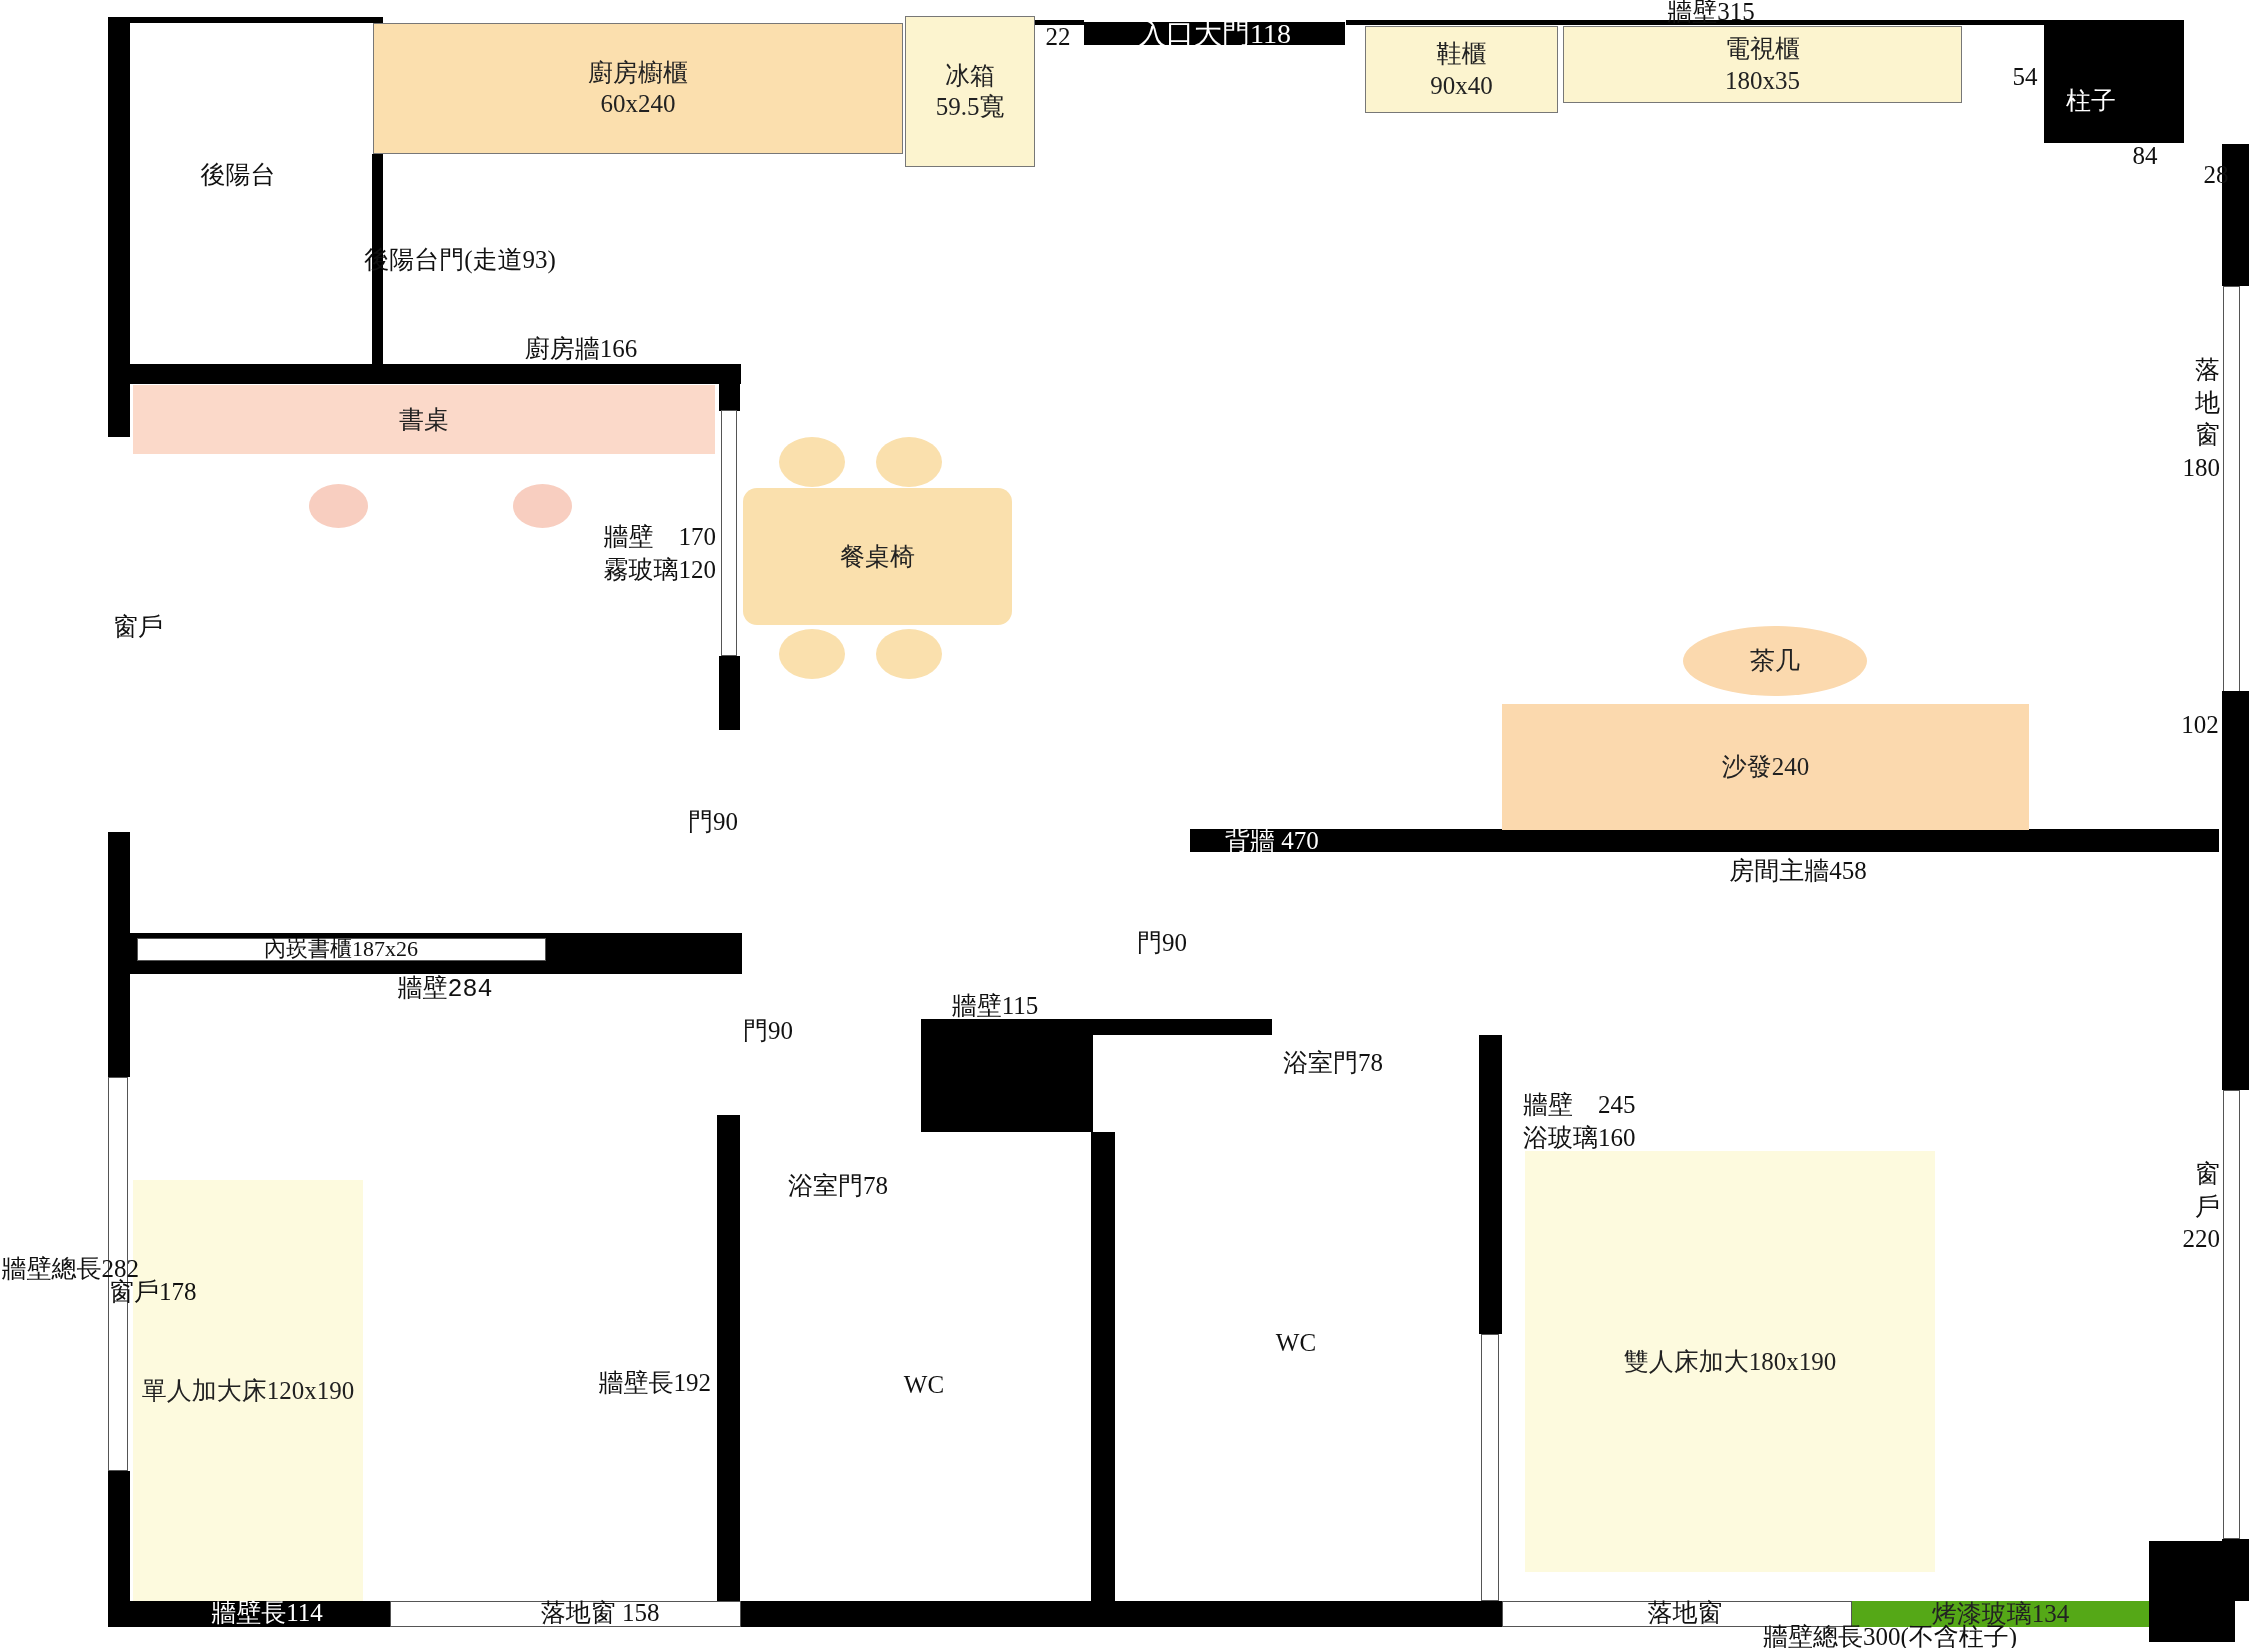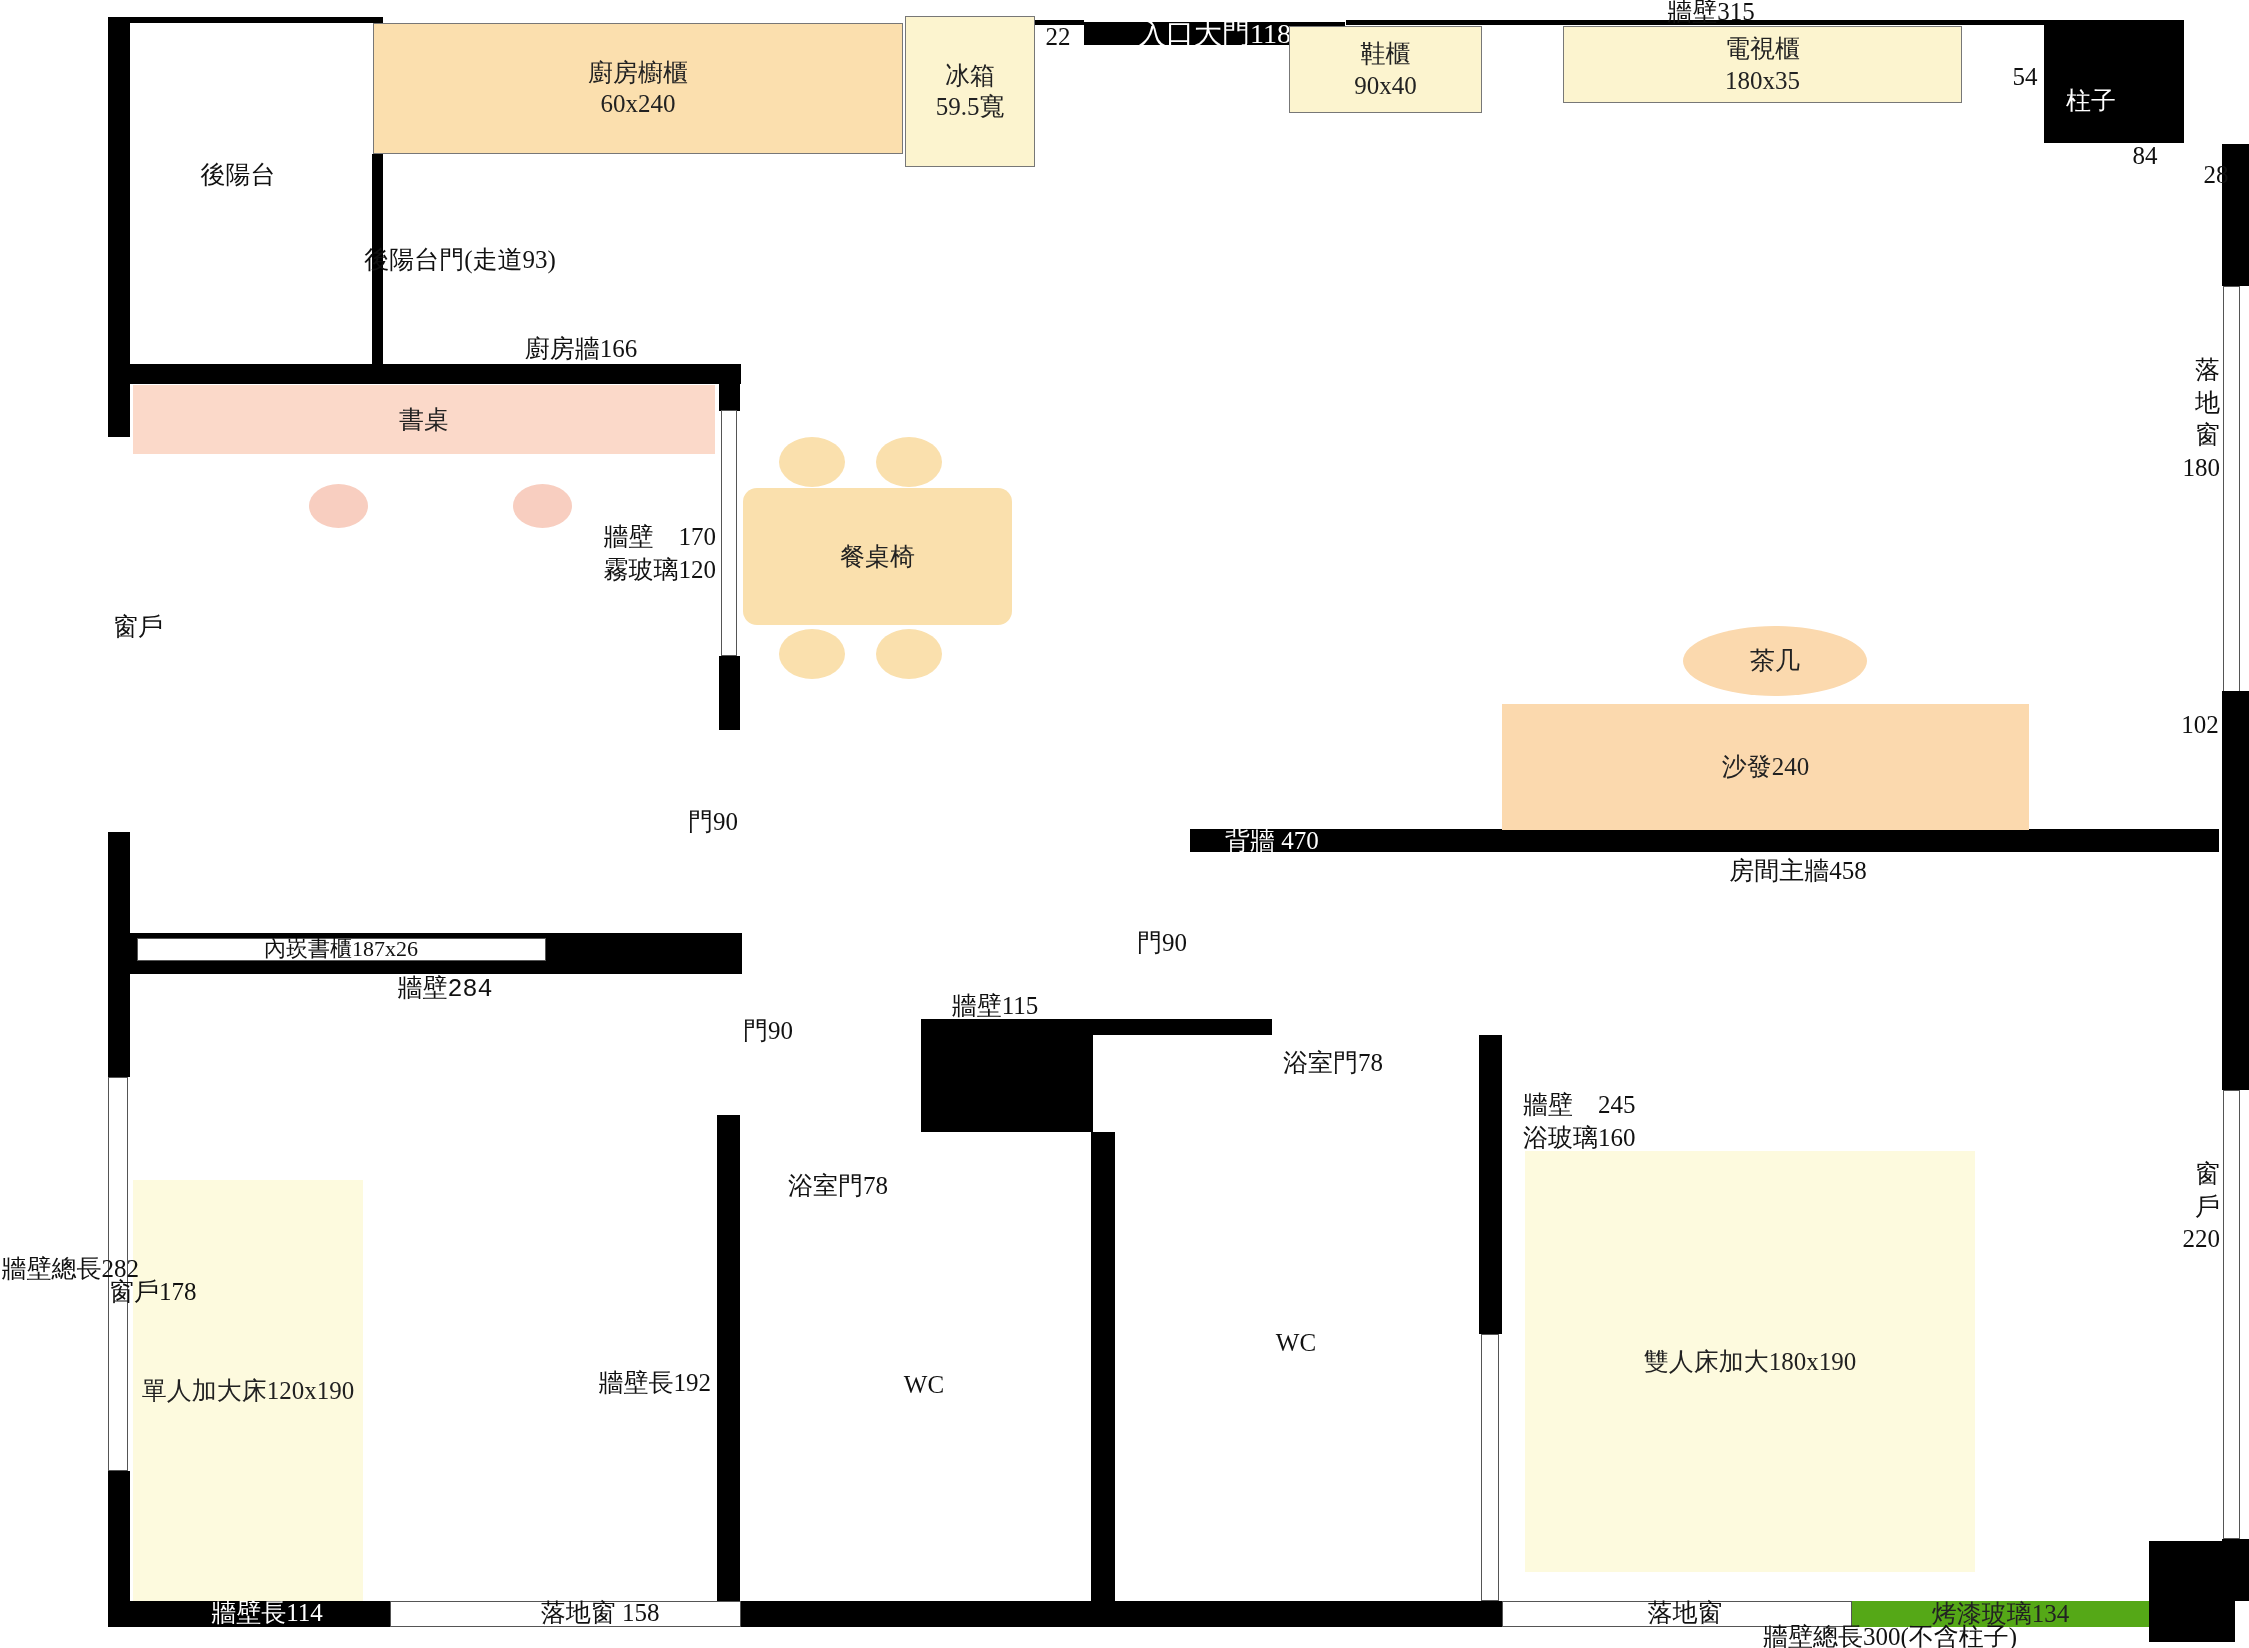--- a/index.html
+++ b/index.html
@@ -79,21 +79,21 @@
   <div class="wall" style="left:2149px;top:1541px;width:86px;height:101px;"></div>
 
   <div class="furn kitchen bordered" style="left:373px;top:22.6px;width:530px;height:131px;">
     <span>廚房櫥櫃
 60x240</span>
   </div>
   <div class="furn yellow bordered" style="left:905px;top:15.6px;width:130px;height:151px;">
     <span>冰箱
 59.5寬</span>
   </div>
-  <div class="furn yellow bordered" style="left:1289px;top:26px;width:193px;height:87px;">
+  <div class="furn yellow bordered" style="left:1365px;top:26px;width:193px;height:87px;">
     <span>鞋櫃
 90x40</span>
   </div>
   <div class="furn yellow bordered" style="left:1563px;top:26px;width:399px;height:77px;">
     <span>電視櫃
 180x35</span>
   </div>
   <div class="furn pink" style="left:133px;top:385px;width:582px;height:69px;">
     <span>書桌</span>
   </div>
@@ -108,21 +108,21 @@
   <div class="furn dining ell" style="left:876px;top:629px;width:66px;height:50px;"></div>
   <div class="furn peach ell" style="left:1683px;top:626px;width:184px;height:70px;">
     <span>茶几</span>
   </div>
   <div class="furn peach" style="left:1502px;top:704px;width:527px;height:126px;">
     <span>沙發240</span>
   </div>
   <div class="furn cream" style="left:133px;top:1180px;width:230px;height:421px;">
     <span>單人加大床120x190</span>
   </div>
-  <div class="furn cream" style="left:1525px;top:1151px;width:450px;height:421px;">
+  <div class="furn cream" style="left:1525px;top:1151px;width:410px;height:421px;">
     <span>雙人床加大180x190</span>
   </div>
 
   <div class="lbl" style="left:1711px;top:11.7px;">牆壁315</div>
   <div class="lbl" style="left:1058px;top:37px;">22</div>
   <div class="lbl" style="left:2025px;top:77px;">54</div>
   <div class="lbl white" style="left:2091px;top:101px;">柱子</div>
   <div class="lbl" style="left:2145px;top:156px;">84</div>
   <div class="lbl" style="left:2216px;top:175px;">28</div>
   <div class="lbl" style="left:238px;top:175px;">後陽台</div>

